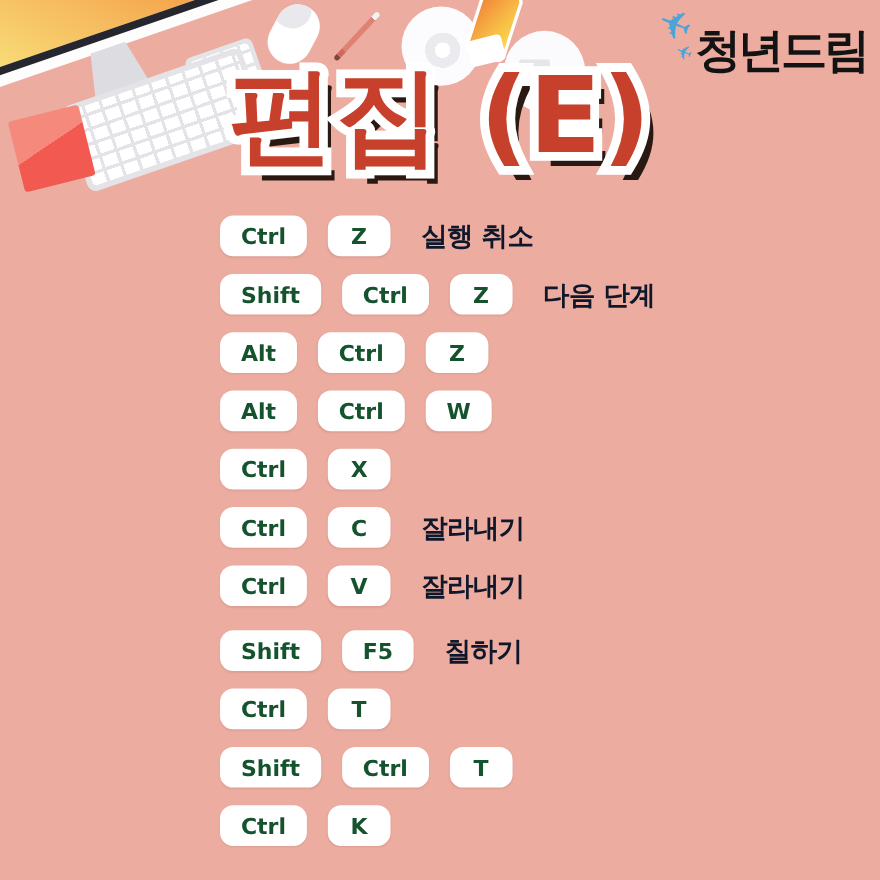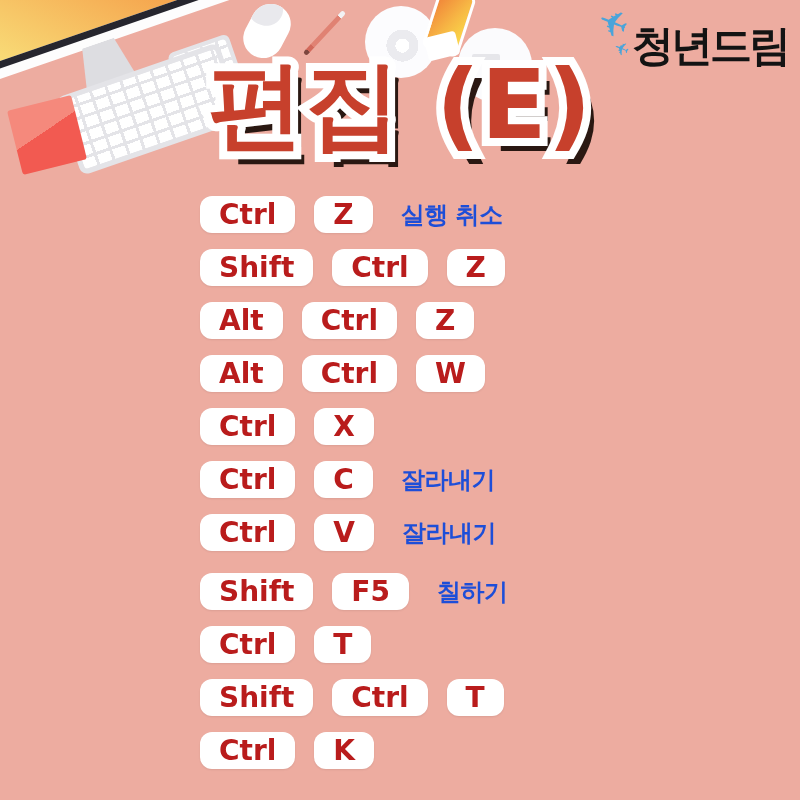--- a/index.html
+++ b/index.html
@@ -167,25 +167,25 @@
     position: absolute; left: 200px; top: 196px; z-index: 2;
     display: flex; flex-direction: column; gap: 16px;
   }
   .row { display: flex; align-items: center; }
   .row:nth-child(8) { margin-top: 6px; }   
   .keys { display: flex; gap: 19px; margin-right: 28px; }
   .keycap {
     display: inline-flex; align-items: center; justify-content: center;
     height: 37px; min-width: 57px; padding: 0 19px;
     background: #FFFFFF; border-radius: 12px;
-    font-size: 28px; font-weight: 700; color: #b91c1c;
+    font-size: 20px; font-weight: 700; color: #14532d;
     box-shadow: 0 1px 2px rgba(0,0,0,0.08);
   }
   .label {
-    font-size: 24px; font-weight: 800; color: #1d4ed8;
+    font-size: 24px; font-weight: 800; color: #0f172a;
     letter-spacing: -0.5px; white-space: nowrap;
   }
 </style>
 </head>
 <body>
 
 <div class="canvas">
 
   <div class="decor">
     <div class="monitor-wrap">
@@ -234,20 +234,21 @@
         </span>
     <span class="label">실행 취소</span>
   </div>
 
   <div class="row">
     <span class="keys">
           <span class="keycap">Shift</span>
           <span class="keycap">Ctrl</span>
           <span class="keycap">Z</span>
         </span>
+    <span class="label">다음 단계</span>
   </div>
 
   <div class="row">
     <span class="keys">
           <span class="keycap">Alt</span>
           <span class="keycap">Ctrl</span>
           <span class="keycap">Z</span>
         </span>
   </div>
 

